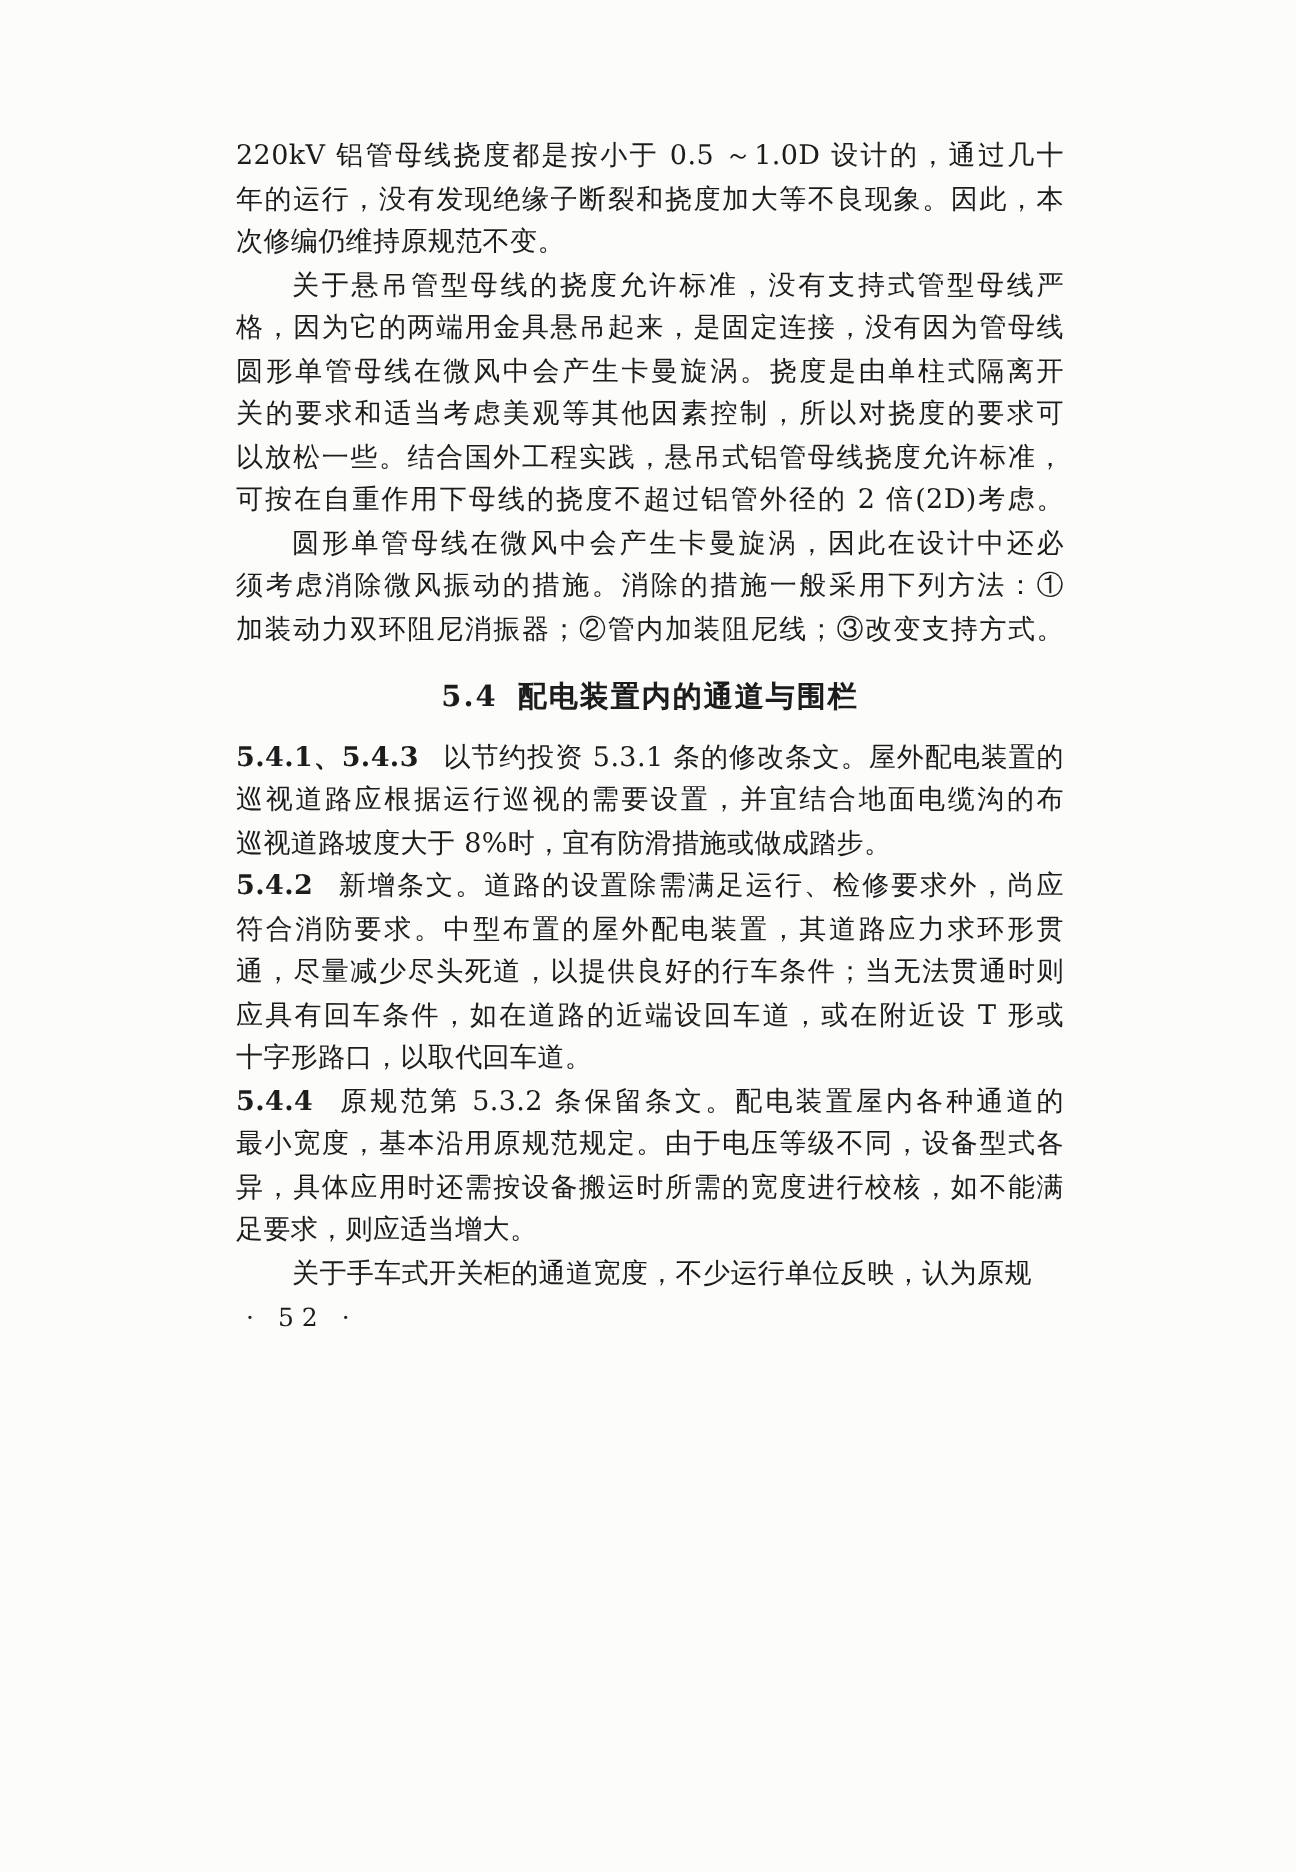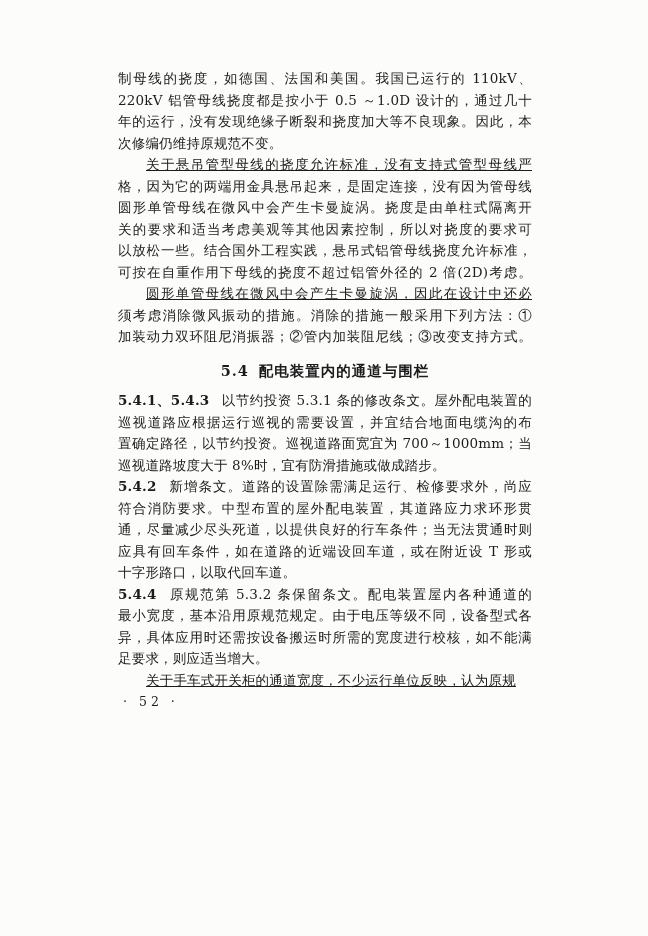--- a/index.html
+++ b/index.html
@@ -31,21 +31,20 @@
     text-align-last: justify;
     overflow: hidden;
     white-space: nowrap;
   }
   .ln.last {
     text-align: left;
     text-align-last: left;
   }
   .ln.ind {
     text-indent: 28px;
-    text-decoration: underline;
   }
   .b {
     font-weight: bold;
     margin-right: 12px;
   }
   .heading {
     font-size: 14.5px;
     font-weight: bold;
     line-height: 21.5px;
     height: 21.5px;
@@ -68,21 +67,20 @@
     letter-spacing: 4px;
     padding-left: 5px;
   }
 </style>
 </head>
 <body>
 
 <div class="page">
   <div class="textblock">
 
-    <div class="ln">制母线的挠度，如德国、法国和美国。我国已运行的 110kV、</div>
     <div class="ln">220kV 铝管母线挠度都是按小于 0.5 ～1.0D 设计的，通过几十</div>
     <div class="ln">年的运行，没有发现绝缘子断裂和挠度加大等不良现象。因此，本</div>
     <div class="ln last">次修编仍维持原规范不变。</div>
 
     <div class="ln ind">关于悬吊管型母线的挠度允许标准，没有支持式管型母线严</div>
     <div class="ln">格，因为它的两端用金具悬吊起来，是固定连接，没有因为管母线</div>
     <div class="ln">圆形单管母线在微风中会产生卡曼旋涡。挠度是由单柱式隔离开</div>
     <div class="ln">关的要求和适当考虑美观等其他因素控制，所以对挠度的要求可</div>
     <div class="ln">以放松一些。结合国外工程实践，悬吊式铝管母线挠度允许标准，</div>
     <div class="ln">可按在自重作用下母线的挠度不超过铝管外径的 2 倍(2D)考虑。</div>
@@ -92,21 +90,20 @@
     <div class="ln">加装动力双环阻尼消振器；②管内加装阻尼线；③改变支持方式。</div>
 
     <div class="heading">
       <span class="num">5.4</span><span>配电装置内的通道与围栏</span>
     </div>
 
     <div class="ln">
       <span class="b">5.4.1、5.4.3</span><span>以节约投资 5.3.1 条的修改条文。屋外配电装置的</span>
     </div>
     <div class="ln">巡视道路应根据运行巡视的需要设置，并宜结合地面电缆沟的布</div>
-    <div class="ln">置确定路径，以节约投资。巡视道路面宽宜为 700～1000mm；当</div>
     <div class="ln last">巡视道路坡度大于 8%时，宜有防滑措施或做成踏步。</div>
 
     <div class="ln">
       <span class="b">5.4.2</span><span>新增条文。道路的设置除需满足运行、检修要求外，尚应</span>
     </div>
     <div class="ln">符合消防要求。中型布置的屋外配电装置，其道路应力求环形贯</div>
     <div class="ln">通，尽量减少尽头死道，以提供良好的行车条件；当无法贯通时则</div>
     <div class="ln">应具有回车条件，如在道路的近端设回车道，或在附近设 T 形或</div>
     <div class="ln last">十字形路口，以取代回车道。</div>
 

